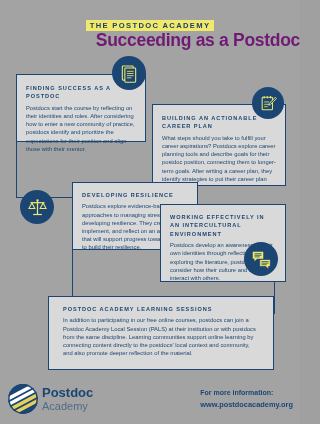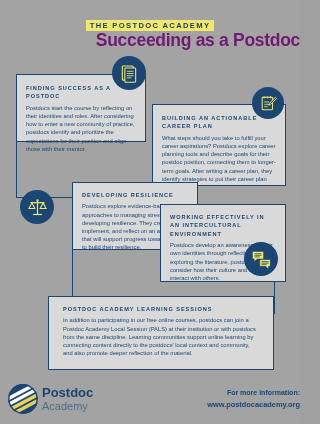--- a/index.html
+++ b/index.html
@@ -72,21 +72,21 @@
   
   .footer { position:absolute; left:0; top:376px; width:300px; height:48px; background:#a3a3a3; }
   .logo-mark {
     position:absolute; left:8px; top:8px; width:30px; height:30px;
     border-radius:50%; background:#1b4673; overflow:hidden;
   }
   .logo-text { position:absolute; left:42px; top:10px; }
   .logo-line1 { font-size:13px; font-weight:bold; color:#1b4673; line-height:1.05; }
   .logo-line2 { font-size:11px; color:#516c86; line-height:1.15; }
   .more-info {
-    position:absolute; right:0; top:12px; text-align:right;
+    position:absolute; right:7px; top:12px; 
     font-size:7px; font-weight:bold; color:#1b4673; line-height:1.5;
   }
   .more-url { font-size:7.4px; font-weight:bold; color:#1b4673; }
 </style>
 </head>
 <body>
 
 <div class="poster">
 
   <div class="kicker-wrap">

